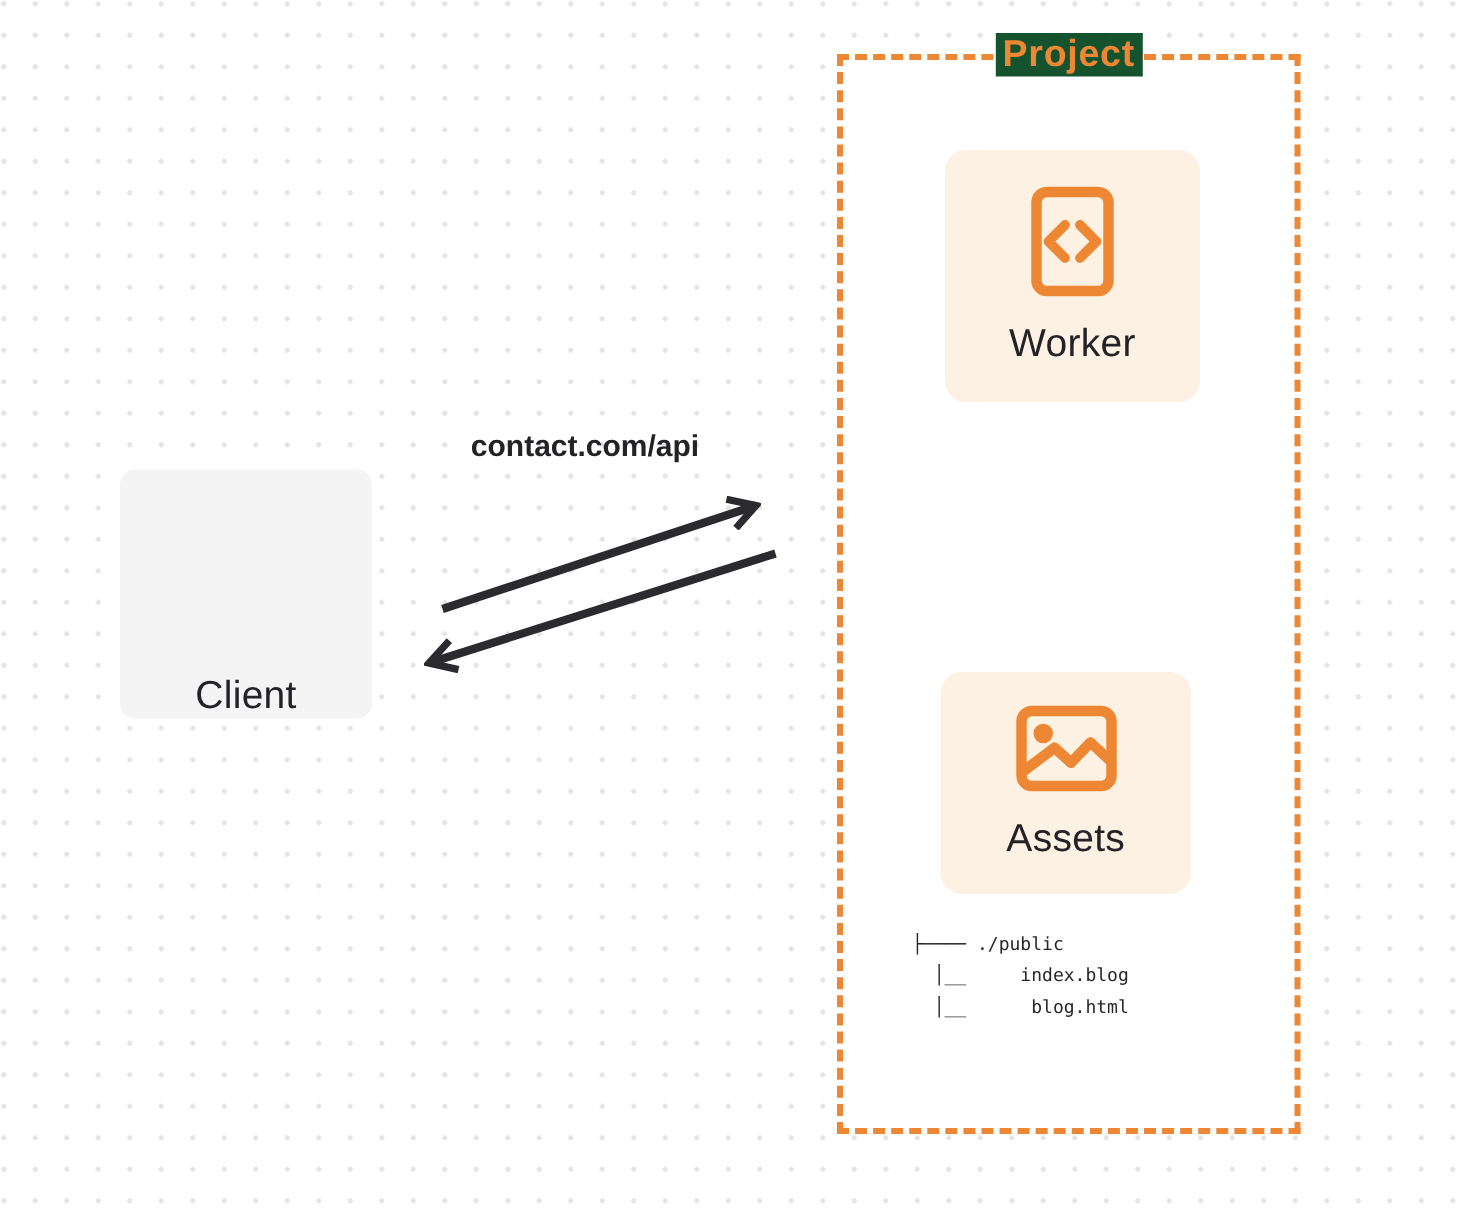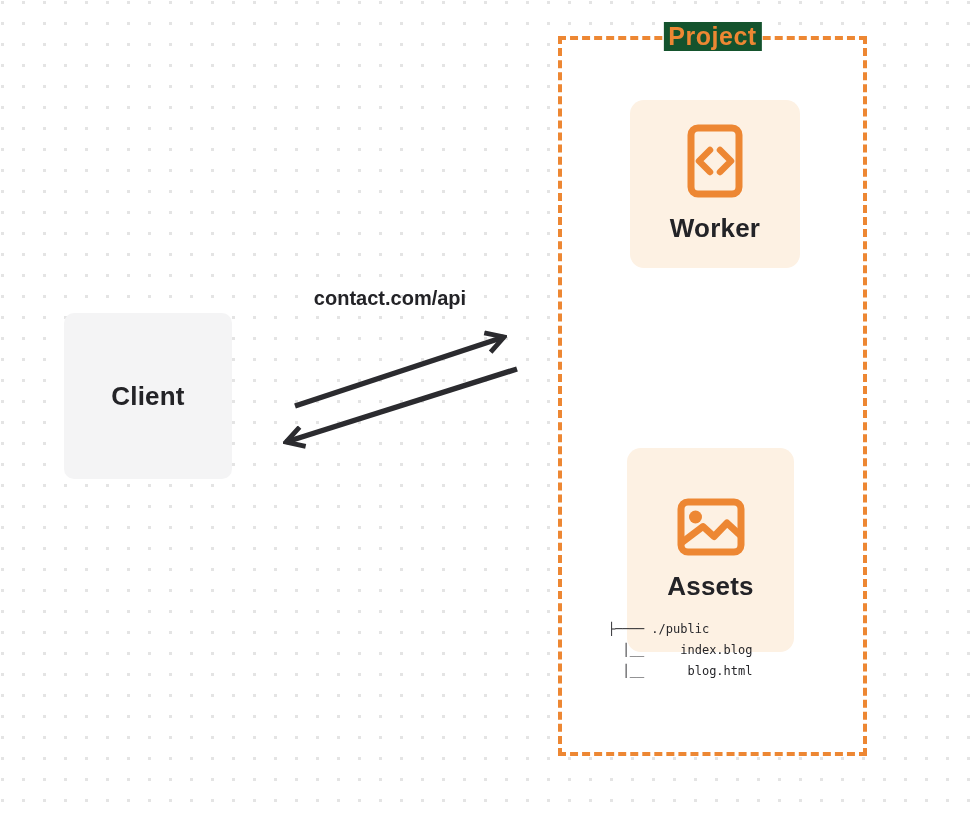--- a/index.html
+++ b/index.html
@@ -8,26 +8,26 @@
     width:980px;height:818px;
     overflow:hidden;
     background-color:#FFFFFF;
     background-image:radial-gradient(circle,#E4E4E4 1.6px,transparent 1.8px);
     background-size:21px 21px;
     background-position:13px 13px;
     font-family:"Liberation Sans",sans-serif;
     color:#232327;
   }
   .client-node{
-    position:absolute;left:64px;top:313px;width:168px;height:166px;
+    position:absolute;left:80px;top:313px;width:168px;height:166px;
     background:#F4F4F5;border-radius:10px;
-    display:flex;align-items:center;justify-content:center;
+    display:flex;align-items:flex-end;justify-content:center;
   }
   .node-label{
-    font-weight:bold;font-size:26px;color:#232327;letter-spacing:.2px;
+    font-weight:normal;font-size:26px;color:#232327;letter-spacing:.2px;
   }
   .arrows-svg{position:absolute;left:0;top:0;pointer-events:none;}
   .url-label{
     position:absolute;left:390px;top:287px;transform:translateX(-50%);
     font-size:20px;font-weight:bold;color:#232327;white-space:nowrap;
   }
   .project-container{
     position:absolute;left:558px;top:36px;width:309px;height:720px;
     box-sizing:border-box;
     background:#FFFFFF;
@@ -39,21 +39,21 @@
     color:#ED8733;font-weight:bold;font-size:25px;letter-spacing:.5px;
     white-space:nowrap;
   }
   .card{
     position:absolute;
     background:#FDF1E3;border-radius:14px;
     display:flex;flex-direction:column;align-items:center;justify-content:center;
     gap:15px;
   }
   .card-worker{left:630px;top:100px;width:170px;height:168px;}
-  .card-assets{left:627px;top:448px;width:167px;height:204px;}
+  .card-assets{left:627px;top:448px;width:167px;height:148px;}
   .file-tree{
     position:absolute;left:608px;top:619px;margin:0;
     font-family:"DejaVu Sans Mono",monospace;
     font-size:12px;line-height:21px;color:#26262A;
     white-space:pre;
   }
   .file-tree div{white-space:pre;}
 </style>
 </head>
 <body>

